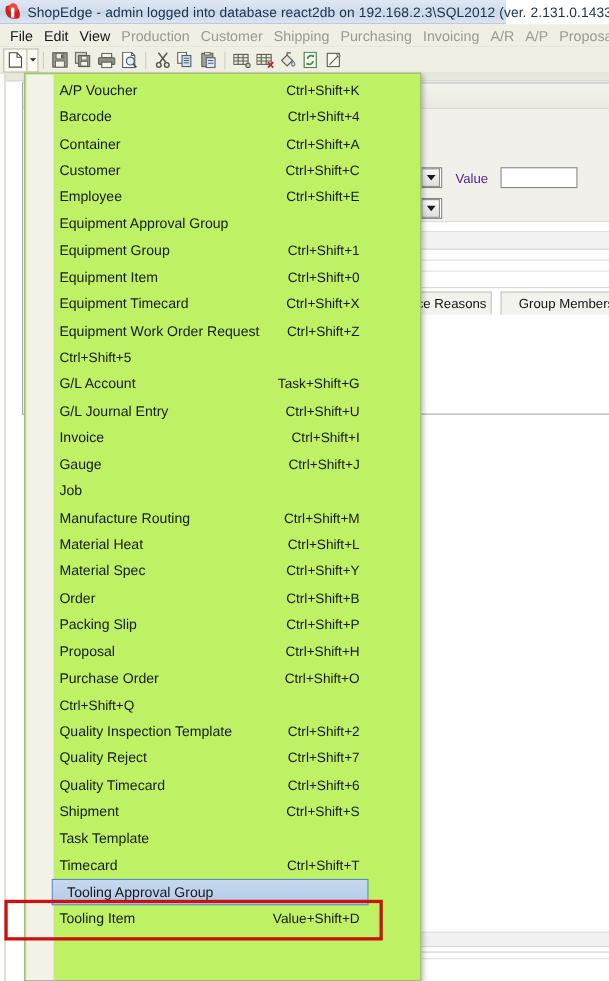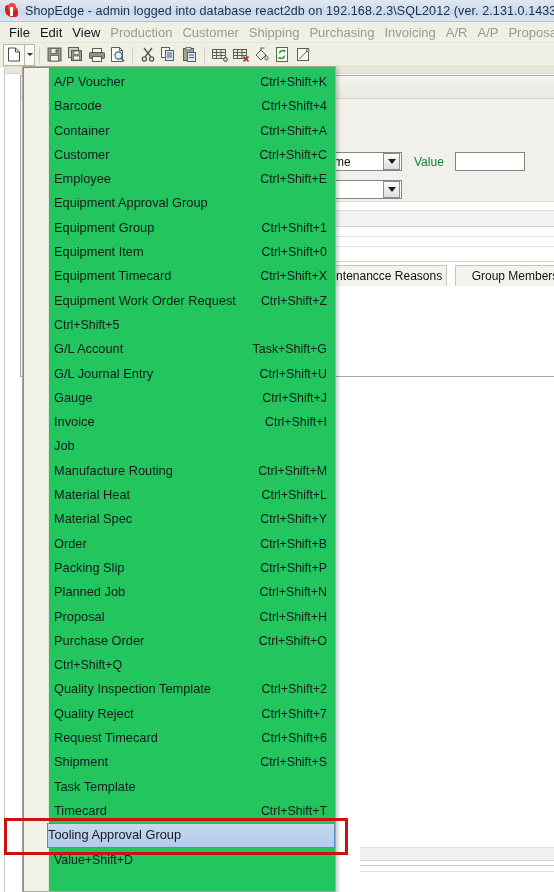--- a/index.html
+++ b/index.html
@@ -13,21 +13,21 @@
     overflow: hidden;
     font-family: "Liberation Sans", sans-serif;
     position: relative;
     -webkit-font-smoothing: antialiased;
   }
 
   
   .titlebar {
     position: absolute;
     left: 0; top: 0;
-    width: 554px; height: 22px;
+    width: 460px; height: 22px;
     background: linear-gradient(to bottom, #dfe8f2 0%, #d2dded 45%, #c9d6e9 50%, #dae4f1 100%);
     border-bottom: 1px solid #b7c4d6;
     display: flex;
     align-items: center;
     box-sizing: border-box;
     padding-left: 4px;
   }
   .app-icon {
     width: 16px; height: 16px;
     margin-right: 5px;
@@ -185,21 +185,21 @@
   }
   .combo .cbtn i {
     width: 0; height: 0;
     border-left: 4px solid transparent;
     border-right: 4px solid transparent;
     border-top: 5px solid #1b1b1b;
     display: block;
   }
   .lbl {
     font-size: 12px;
-    color: #15803d;
+    color: #4c1d95;
     white-space: nowrap;
   }
   .txtbox {
     height: 19px;
     background: #ffffff;
     border: 1px solid #868686;
     box-sizing: border-box;
   }
   .btn {
     height: 22px;
@@ -276,22 +276,22 @@
     left: 0; top: 0;
     width: 4px; height: 825px;
     background: #ffffff;
     border-right: 1px solid #c8c8bc;
   }
 
   
   .dropdown {
     position: absolute;
     left: 22px; top: 66px;
-    width: 314px; height: 826px;
-    background: #22c55e;
+    width: 361px; height: 826px;
+    background: #bef264;
     border: 1px solid #a9a99c;
     box-sizing: border-box;
     box-shadow: 2px 2px 4px rgba(0,0,0,.22);
     z-index: 40;
     overflow: hidden;
   }
   .dd-gutter {
     position: absolute;
     left: 1px; top: 1px;
     width: 24px; height: 824px;
@@ -322,21 +322,21 @@
   .dd-accel {
     font-size: 12.4px;
     color: #17191c;
     white-space: nowrap;
     line-height: 24.3px;
   }
   .dd-item.selected {
     background: linear-gradient(to bottom, #c6d8ef 0%, #b3cbe9 100%);
     border: 1px solid #5a8ac2;
     margin-left: -1px;
-    padding-left: 0;
+    padding-left: 13px;
     width: 288px;
     box-sizing: border-box;
   }
 
   
   .annot-box {
     position: absolute;
     left: 4px; top: 818px;
     width: 344px; height: 37px;
     border: 3px solid #cc1111;
@@ -594,28 +594,28 @@
       </div>
       <div class="dd-item">
         <span class="dd-label">G/L Account</span>
         <span class="dd-accel">Task+Shift+G</span>
       </div>
       <div class="dd-item">
         <span class="dd-label">G/L Journal Entry</span>
         <span class="dd-accel">Ctrl+Shift+U</span>
       </div>
       <div class="dd-item">
+        <span class="dd-label">Invoice</span>
+        <span class="dd-accel">Ctrl+Shift+I</span>
+      </div>
+      <div class="dd-item">
         <span class="dd-label">Gauge</span>
         <span class="dd-accel">Ctrl+Shift+J</span>
       </div>
       <div class="dd-item">
-        <span class="dd-label">Invoice</span>
-        <span class="dd-accel">Ctrl+Shift+I</span>
-      </div>
-      <div class="dd-item">
         <span class="dd-label">Job</span>
         <span class="dd-accel"></span>
       </div>
       <div class="dd-item">
         <span class="dd-label">Manufacture Routing</span>
         <span class="dd-accel">Ctrl+Shift+M</span>
       </div>
       <div class="dd-item">
         <span class="dd-label">Material Heat</span>
         <span class="dd-accel">Ctrl+Shift+L</span>
@@ -626,61 +626,58 @@
       </div>
       <div class="dd-item">
         <span class="dd-label">Order</span>
         <span class="dd-accel">Ctrl+Shift+B</span>
       </div>
       <div class="dd-item">
         <span class="dd-label">Packing Slip</span>
         <span class="dd-accel">Ctrl+Shift+P</span>
       </div>
       <div class="dd-item">
-        <span class="dd-label">Planned Job</span>
-        <span class="dd-accel">Ctrl+Shift+N</span>
-      </div>
-      <div class="dd-item">
         <span class="dd-label">Proposal</span>
         <span class="dd-accel">Ctrl+Shift+H</span>
       </div>
       <div class="dd-item">
         <span class="dd-label">Purchase Order</span>
         <span class="dd-accel">Ctrl+Shift+O</span>
       </div>
       <div class="dd-item">
         <span class="dd-accel">Ctrl+Shift+Q</span>
       </div>
       <div class="dd-item">
         <span class="dd-label">Quality Inspection Template</span>
         <span class="dd-accel">Ctrl+Shift+2</span>
       </div>
       <div class="dd-item">
         <span class="dd-label">Quality Reject</span>
         <span class="dd-accel">Ctrl+Shift+7</span>
       </div>
       <div class="dd-item">
-        <span class="dd-label">Request Timecard</span>
+        <span class="dd-label">Quality Timecard</span>
         <span class="dd-accel">Ctrl+Shift+6</span>
       </div>
       <div class="dd-item">
         <span class="dd-label">Shipment</span>
         <span class="dd-accel">Ctrl+Shift+S</span>
       </div>
       <div class="dd-item">
         <span class="dd-label">Task Template</span>
         <span class="dd-accel"></span>
       </div>
       <div class="dd-item">
         <span class="dd-label">Timecard</span>
         <span class="dd-accel">Ctrl+Shift+T</span>
       </div>
       <div class="dd-item selected">
         <span class="dd-label">Tooling Approval Group</span>
         <span class="dd-accel"></span>
       </div>
       <div class="dd-item">
+        <span class="dd-label">Tooling Item</span>
         <span class="dd-accel">Value+Shift+D</span>
       </div>
     </div>
 </div>
 
 <div class="annot-box"></div>
 
 </body></html>

